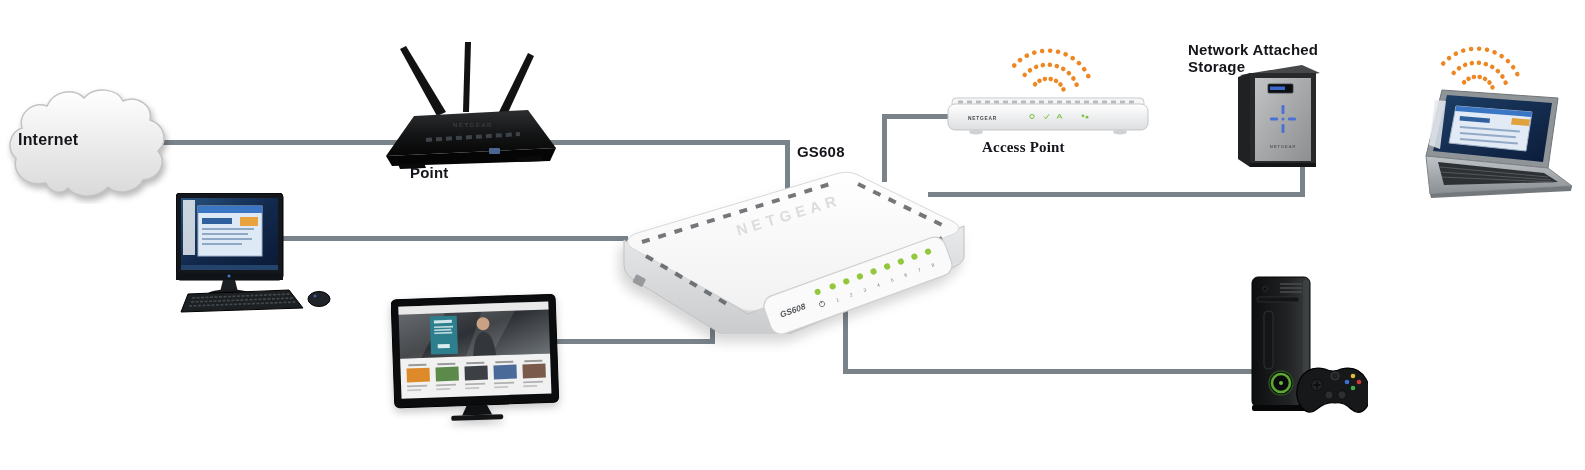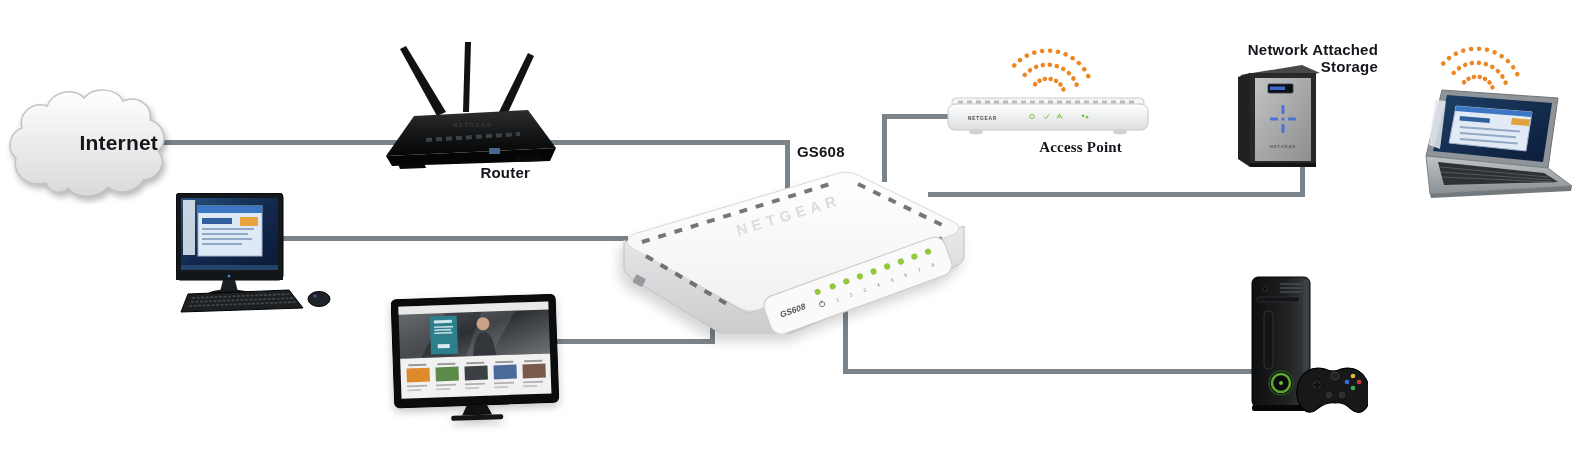--- a/index.html
+++ b/index.html
@@ -3,22 +3,22 @@
 <meta charset="utf-8">
 <style>
   html,body{margin:0;padding:0;background:#ffffff;}
   .stage{position:relative;width:1585px;height:470px;background:#ffffff;overflow:hidden;
          font-family:"Liberation Sans",sans-serif;}
   .cable{position:absolute;background:var(--cable-gray,#7a838a);z-index:1;}
   .dev{position:absolute;z-index:2;}
   .dev svg{display:block;}
   .z3{z-index:3;}
   .dev-label{position:absolute;font-weight:bold;color:var(--label-text,#15151b);
-             font-size:15px;text-align:right;z-index:4;letter-spacing:.2px;}
-  .big-label{font-size:21px;}
+             font-size:15px;text-align:left;z-index:4;letter-spacing:.2px;}
+  .big-label{font-size:16px;}
   .shadow-soft{filter:drop-shadow(-4px 8px 6px rgba(0,0,0,.16));}
   .shadow-tiny{filter:drop-shadow(0 4px 4px rgba(0,0,0,.22));}
   .port-num{font-size:4.6px;fill:#6a6d70;text-anchor:middle;font-family:"Liberation Sans",sans-serif;}
   text{font-family:"Liberation Sans",sans-serif;}
 </style>
 </head>
 <body>
 
 <div class="stage">
 
@@ -67,21 +67,21 @@
         <polygon points="38,74 152,68 180,106 10,114" fill="url(#rtG)"></polygon>
         <polygon points="10,114 180,106 174,119 16,124" fill="#050505"></polygon>
         <path d="M 50,98 L 144,92" stroke="#3c4247" stroke-width="4" stroke-dasharray="6 4" fill="none"></path>
         <text x="97" y="85" font-size="6" fill="#3c3c3c" text-anchor="middle" letter-spacing="1.5" font-weight="bold">NETGEAR</text>
         <rect x="113" y="106" width="11" height="6" rx="1" fill="#48668f"></rect>
         <polygon points="22,122 48,121 50,126 24,127" fill="#0a0a0a"></polygon>
         <polygon points="138,115 164,114 168,119 142,120" fill="#0a0a0a"></polygon>
       </g>
     </svg>
   </div>
-  <div class="dev-label" style="left:410px;top:164px;width:120px;">Router</div>
+  <div class="dev-label" style="left:410px;top:164px;width:120px;">Point</div>
 
   <div class="dev" style="left:176px;top:193px;width:170px;height:125px;">
     <svg width="170" height="125" viewBox="0 0 170 125">
       <defs>
         <linearGradient id="pcScr" x1="0" y1="0" x2="1" y2="1">
           <stop offset="0" stop-color="#27527e"></stop>
             <stop offset=".5" stop-color="#12294d"></stop>
             <stop offset="1" stop-color="#0b1a36"></stop>
         </linearGradient>
       </defs>

